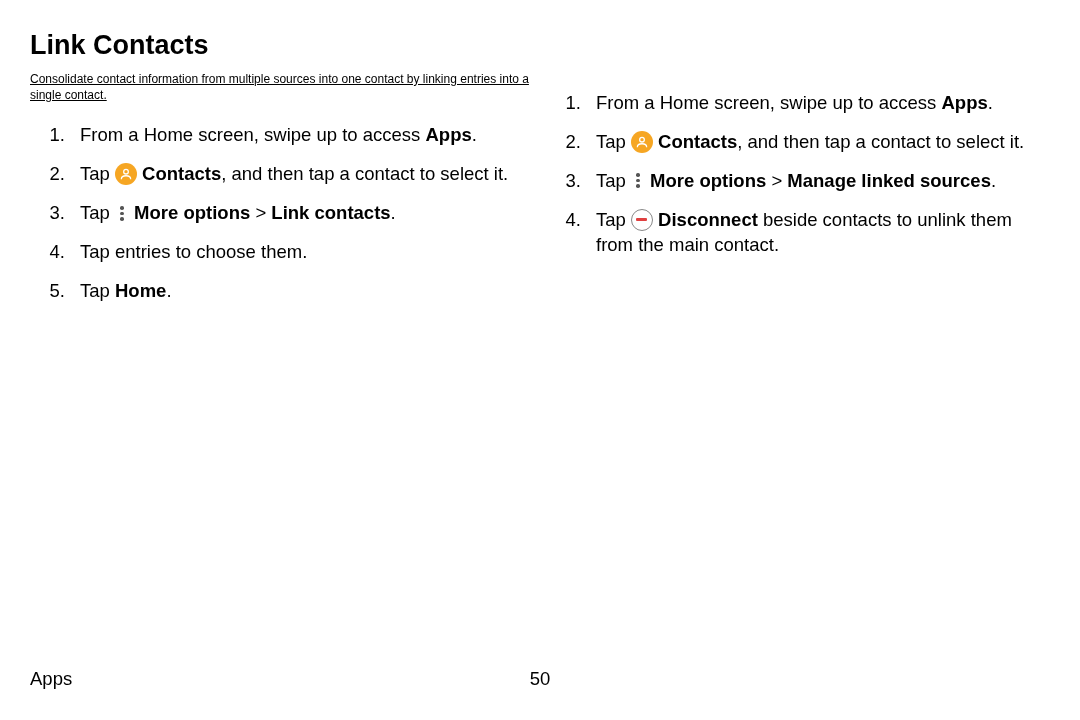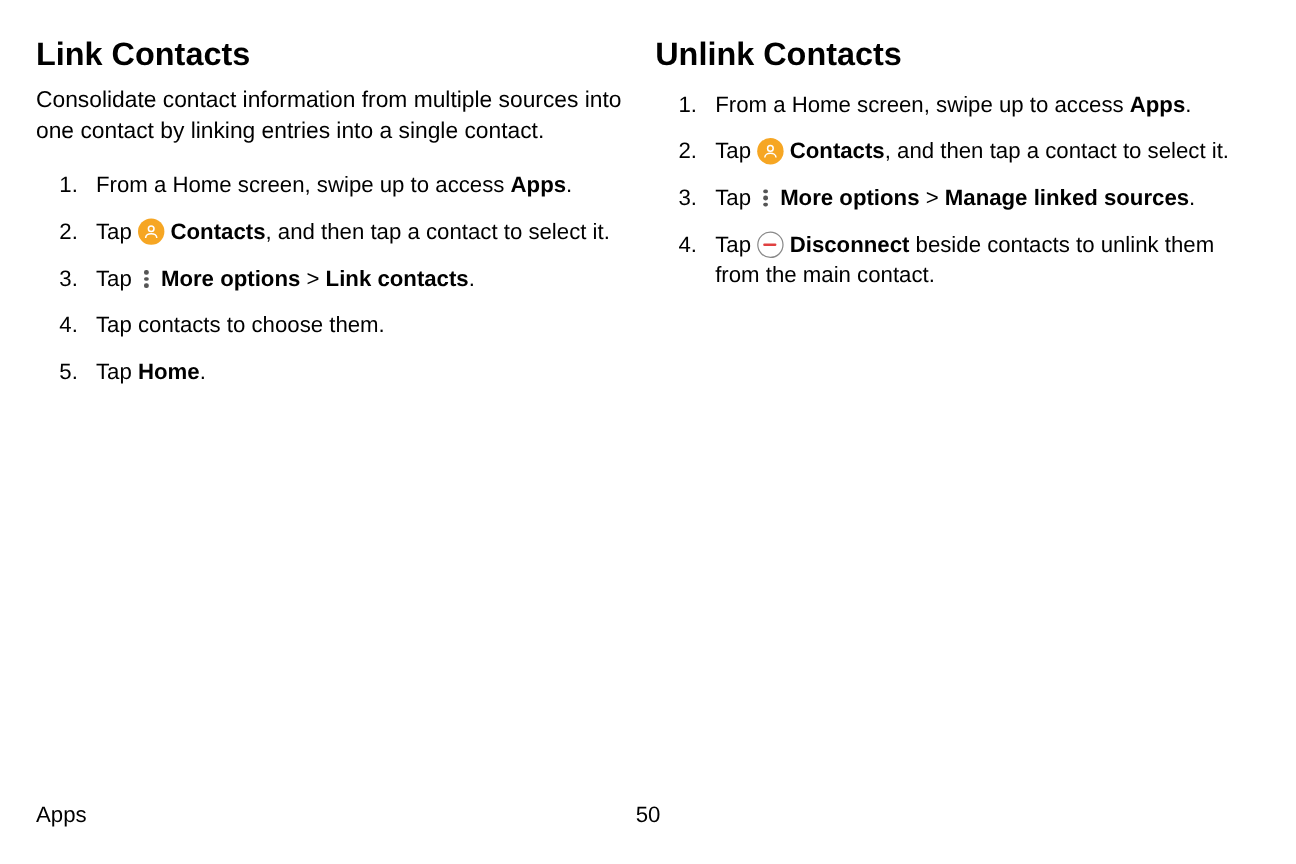--- a/index.html
+++ b/index.html
@@ -8,34 +8,36 @@
     width: 1080px;
     height: 720px;
     font-family: Arial, Helvetica, sans-serif;
     color: #000;
     position: relative;
     padding: 30px 30px 0 30px;
   }
   .columns {
     display: flex;
     gap: 12px;
+    align-items: center;
   }
   .col {
     flex: 1;
     min-width: 0;
   }
   h2 {
     font-size: 27px;
     font-weight: bold;
     margin: 0 0 10px 0;
   }
   .intro {
-    font-size: 19px;
+    font-size: 12px;
     line-height: 1.35;
     margin-bottom: 20px;
+    text-decoration: underline;
   }
   ol {
     margin: 14px;
     padding-left: 26px;
     font-size: 18.5px;
     line-height: 1.35;
   }
   ol li {
     padding-left: 10px;
     margin-bottom: 14px;
@@ -111,30 +113,29 @@
           </span><span class="b"> Contacts</span><span>, and then tap a contact to select it.</span>
       </li>
       <li>
         <span>Tap </span><span class="icon more-icon">
             <span class="dot"></span>
             <span class="dot"></span>
             <span class="dot"></span>
           </span><span class="b"> More options</span><span> &gt; </span><span class="b">Link contacts</span><span>.</span>
       </li>
       <li>
-        <span>Tap contacts to choose them.</span>
+        <span>Tap entries to choose them.</span>
       </li>
       <li>
         <span>Tap </span><span class="b">Home</span><span>.</span>
       </li>
     </ol>
   </div>
 
   <div class="col">
-    <h2>Unlink Contacts</h2>
     <ol>
       <li>
         <span>From a Home screen, swipe up to access </span><span class="b">Apps</span><span>.</span>
       </li>
       <li>
         <span>Tap </span><span class="icon contacts-icon">
             <svg width="14" height="14" viewBox="0 0 24 24" fill="none" stroke="#fff" stroke-width="2.2">
               <circle cx="12" cy="8" r="4"></circle>
               <path d="M4 21c0-4 4-6 8-6s8 2 8 6"></path>
             </svg>

